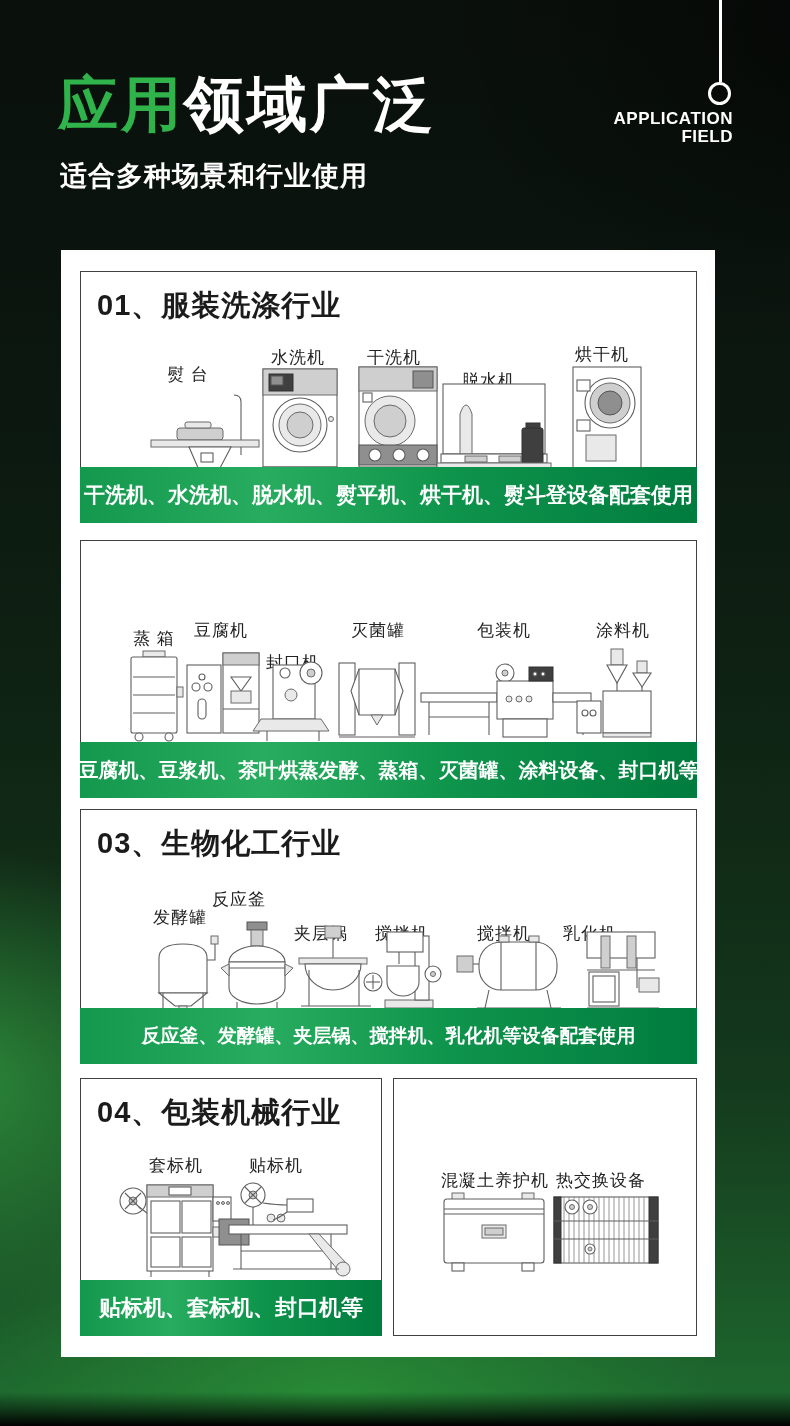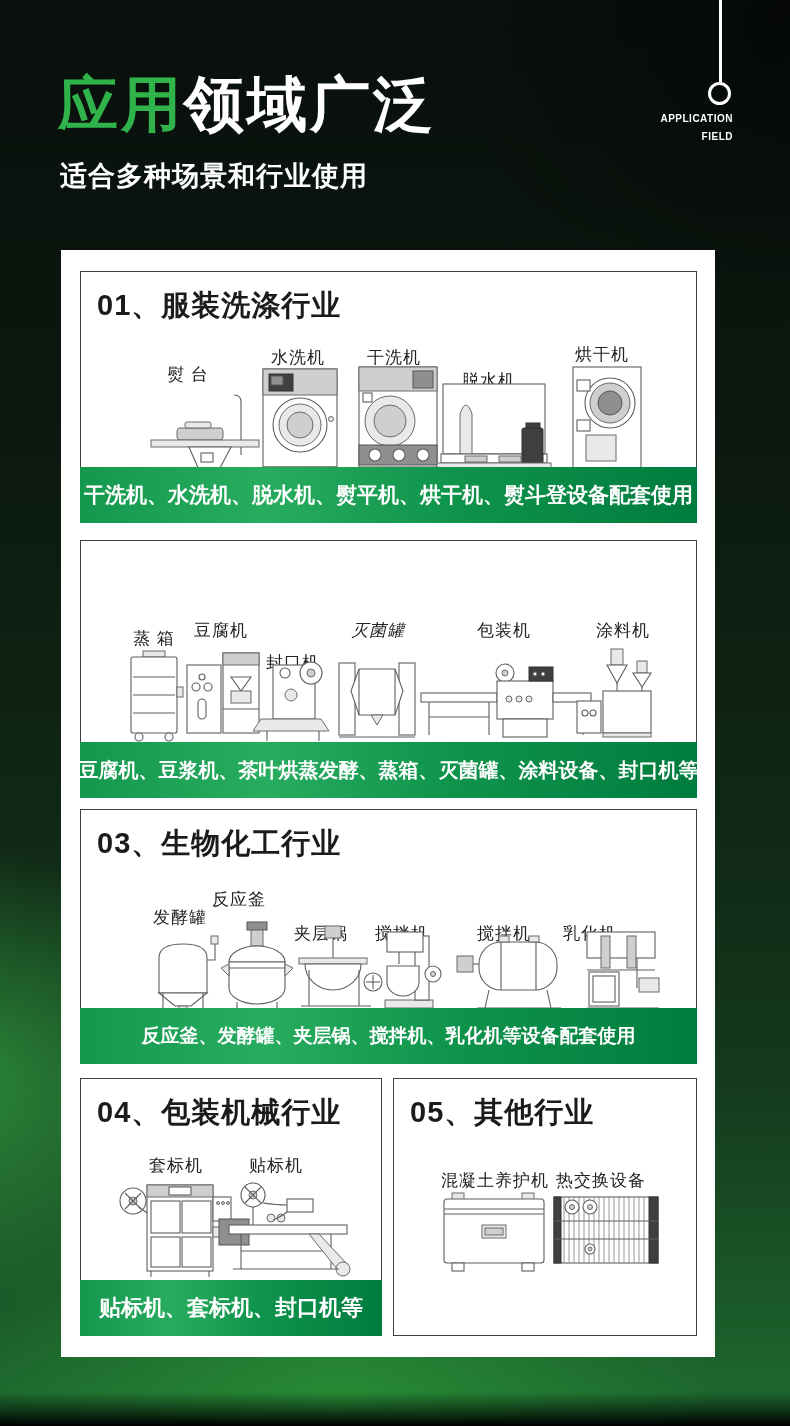--- a/index.html
+++ b/index.html
@@ -20,21 +20,21 @@
   }
   .header-title .hl{color:#2fb34a;}
   .subtitle{
     position:absolute;left:60px;top:158px;
     font-size:27px;font-weight:bold;color:#ffffff;letter-spacing:1px;white-space:nowrap;
   }
   .deco-line{position:absolute;left:719px;top:0;width:3px;height:82px;background:#ffffff;}
   .deco-circle{position:absolute;left:708px;top:82px;width:17px;height:17px;border:3px solid #ffffff;border-radius:50%;background:transparent;}
   .badge{
     position:absolute;right:57px;top:110px;text-align:right;
-    color:#ffffff;font-size:10px;font-weight:bold;letter-spacing:0.5px;line-height:18px;
+    color:#ffffff;font-size:17px;font-weight:bold;letter-spacing:0.5px;line-height:18px;
   }
   .panel{position:absolute;left:61px;top:250px;width:654px;height:1107px;background:#ffffff;}
   .card{position:absolute;background:#ffffff;border:1px solid #404040;box-sizing:border-box;}
   #card1{left:80px;top:271px;width:617px;height:252px;}
   #card2{left:80px;top:540px;width:617px;height:258px;}
   #card3{left:80px;top:809px;width:617px;height:255px;}
   #card4{left:80px;top:1078px;width:302px;height:258px;}
   #card5{left:393px;top:1078px;width:304px;height:258px;}
   .card-title{
     position:absolute;left:16px;top:14px;
@@ -143,21 +143,21 @@
         <rect class="f1" x="492" y="197" width="68" height="8"></rect>
       </g>
     </svg>
     <div class="banner">干洗机、水洗机、脱水机、熨平机、烘干机、熨斗登设备配套使用</div>
   </div>
 
   <div class="card" id="card2">
     <span class="mlabel" style="left:73px;top:86px;">蒸 箱</span>
     <span class="mlabel" style="left:140px;top:78px;">豆腐机</span>
     <span class="mlabel" style="left:212px;top:78px;margin-top:32px;">封口机</span>
-    <span class="mlabel" style="left:297px;top:78px;font-style:italic;">灭菌罐</span>
+    <span class="mlabel" style="left:297px;top:78px;">灭菌罐</span>
     <span class="mlabel" style="left:423px;top:78px;">包装机</span>
     <span class="mlabel" style="left:542px;top:78px;">涂料机</span>
     <svg class="art" width="617" height="215" viewBox="0 0 617 215">
       <g>
         <rect class="f1" x="62" y="110" width="22" height="6"></rect>
         <rect class="f0" x="50" y="116" width="46" height="76" rx="2"></rect>
         <line class="s" x1="52" y1="136" x2="94" y2="136"></line>
         <line class="s" x1="52" y1="154" x2="94" y2="154"></line>
         <line class="s" x1="52" y1="172" x2="94" y2="172"></line>
         <rect class="f1" x="96" y="146" width="6" height="10"></rect>
@@ -351,21 +351,20 @@
         <line class="s" x1="160" y1="172" x2="250" y2="172"></line>
         <polygon class="f1" points="228,155 238,155 266,185 256,190"></polygon>
         <circle class="f1" cx="262" cy="190" r="7"></circle>
         <line class="s" x1="152" y1="190" x2="258" y2="190"></line>
       </g>
     </svg>
     <div class="banner">贴标机、套标机、封口机等</div>
   </div>
 
   <div class="card" id="card5">
-    <div class="card-title">05、其他行业</div>
     <span class="mlabel" style="left:101px;top:90px;">混凝土养护机</span>
     <span class="mlabel" style="left:207px;top:90px;">热交换设备</span>
     <svg class="art" width="304" height="215" viewBox="0 0 304 215">
       <g>
         <rect class="f1" x="58" y="114" width="12" height="7"></rect>
         <rect class="f1" x="128" y="114" width="12" height="7"></rect>
         <rect class="f0" x="50" y="120" width="100" height="64" rx="3"></rect>
         <line class="s" x1="50" y1="130" x2="150" y2="130"></line>
         <line class="s" x1="50" y1="135" x2="150" y2="135"></line>
         <rect class="f1" x="88" y="146" width="24" height="13"></rect>

